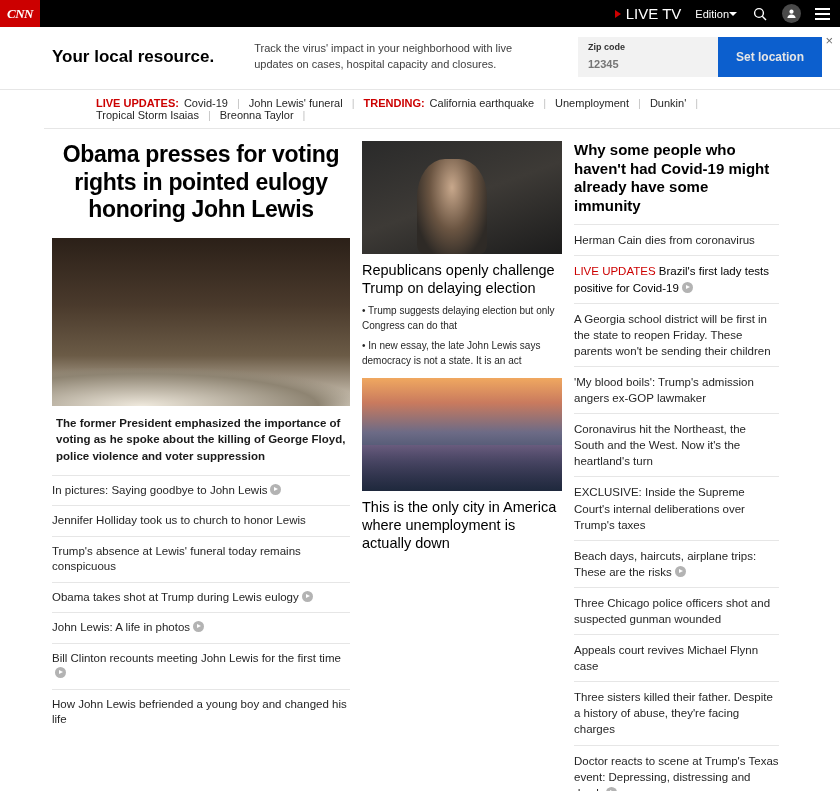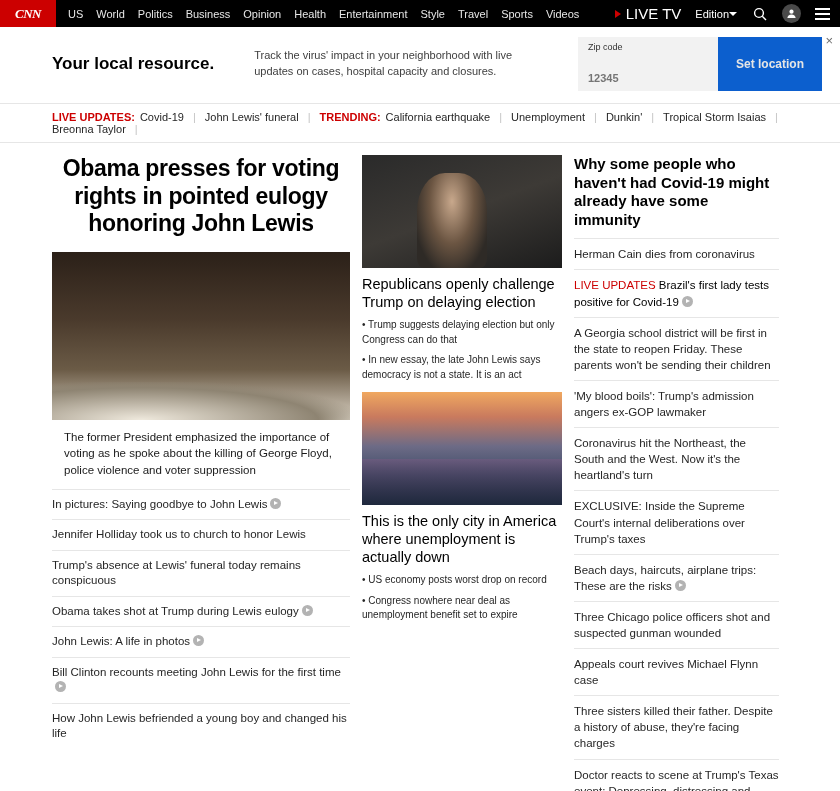--- a/index.html
+++ b/index.html
@@ -17,21 +17,21 @@
   .topnav {
     height: 27px;
     background: #000;
     display: flex;
     align-items: center;
     padding: 0 10px 0 0;
     color: #fff;
     font-size: 11px;
   }
   .cnn-logo {
-    width: 56px;
+    width: 40px;
     height: 27px;
     background: #cc0000;
     color: #fff;
     font-weight: bold;
     font-size: 13px;
     display: flex;
     align-items: center;
     justify-content: center;
     letter-spacing: -0.5px;
     font-family: "Liberation Serif", serif;
@@ -65,21 +65,21 @@
   .covid-title .l1 { color: #cc0000; font-size: 17px; font-weight: bold; }
   .covid-title .l2 { color: #000; font-size: 17px; font-weight: bold; }
   .covid-desc {
     font-size: 11px;
     color: #404040;
     margin-left: 40px;
     max-width: 260px;
     line-height: 1.45;
   }
   .zip-wrap { margin-left: auto; display: flex; align-items: stretch; }
-  .zip-label { font-size: 9px; color: #333; font-weight: normal; display:block; margin-bottom:16px; }
+  .zip-label { font-size: 9px; color: #333; font-weight: bold; display:block; margin-bottom:2px; }
   .zip-box { background:#f2f2f2; padding:5px 10px; width:140px; }
   .zip-box input { background: transparent; border: none; outline: none; font-size: 11px; color: #8c8c8c; width: 100%; font-family: "Liberation Sans", sans-serif; padding:0;font-weight:bold; }
   .set-location {
     background: #0c5fce;
     color: #e5e5e5;
     border: none;
     padding: 0 18px;
     font-size: 12px;
     font-weight: bold;
     cursor: pointer;
@@ -96,20 +96,21 @@
 
   
   .ticker {
     display: flex;
     align-items: center;
     flex-wrap: wrap;
     padding: 7px 52px;
     font-size: 11px;
     border-bottom: 1px solid #e6e6e6;
     gap: 0;
+    margin-left: 44px;
   }
   .ticker .lbl { color: #cc0000; font-weight: bold; margin-right: 5px; }
   .ticker a { color: #262626; text-decoration: none; }
   .ticker .sep { color: #c4c4c4; margin: 0 9px; }
 
   
   .main {
     display: flex;
     padding: 12px 52px 0 52px;
     gap: 0;
@@ -133,23 +134,23 @@
     position: relative;
     overflow: hidden;
   }
   .lead-img::after {
     content:"";
     position:absolute; left:0; right:0; bottom:0; height:38px;
     background: radial-gradient(ellipse at 30% 100%, #efe9dd 0%, #8e8472 60%, transparent 75%);
   }
   .lead-cap {
     font-size: 11.5px;
-    font-weight: normal;
+    font-weight: bold;
     line-height: 1.45;
-    margin: 9px 0 10px 12px;
+    margin: 9px 0 10px 4px;
     color: #1a1a1a;
   }
   .link-list { border-top: 1px solid #e6e6e6; }
   .link-list .item {
     border-bottom: 1px solid #e6e6e6;
     padding: 7px 0;
     font-size: 11.5px;
     color: #262626;
     line-height: 1.35;
   }
@@ -214,33 +215,20 @@
     color: #262626;
   }
   .right-list .item.red { color: #000; }
   .right-list .item.red .tag { color: #cc0000; }
 </style>
 </head>
 <body>
 
 <div class="topnav">
   <div class="cnn-logo">CNN</div>
-  <div class="nav-items">
-    <a>US</a>
-    <a>World</a>
-    <a>Politics</a>
-    <a>Business</a>
-    <a>Opinion</a>
-    <a>Health</a>
-    <a>Entertainment</a>
-    <a>Style</a>
-    <a>Travel</a>
-    <a>Sports</a>
-    <a>Videos</a>
-  </div>
   <div class="nav-right">
     <div class="live-tv">
       <span class="live-dot"></span>
       <span>LIVE TV</span>
     </div>
     <div class="edition">
       <span>Edition</span>
       <span class="caret"></span>
     </div>
     <div class="icon-btn">
@@ -316,24 +304,20 @@
 
   <div class="col-mid">
     <div class="mid-img-1"></div>
     <div class="mid-head">Republicans openly challenge Trump on delaying election</div>
     <div class="bullets">
       <div>• Trump suggests delaying election but only Congress can do that</div>
       <div>• In new essay, the late John Lewis says democracy is not a state. It is an act</div>
     </div>
     <div class="mid-img-2"></div>
     <div class="mid-head">This is the only city in America where unemployment is actually down</div>
-    <div class="bullets">
-      <div>• US economy posts worst drop on record</div>
-      <div>• Congress nowhere near deal as unemployment benefit set to expire</div>
-    </div>
   </div>
 
   <div class="col-right">
     <div class="right-head">Why some people who haven't had Covid-19 might already have some immunity</div>
     <div class="right-list">
       <div class="item"><span>Herman Cain dies from coronavirus</span></div>
       <div class="item red"><span class="tag">LIVE UPDATES</span> <span>Brazil's first lady tests positive for Covid-19</span><span class="play"></span></div>
       <div class="item"><span>A Georgia school district will be first in the state to reopen Friday. These parents won't be sending their children</span></div>
       <div class="item"><span>'My blood boils': Trump's admission angers ex-GOP lawmaker</span></div>
       <div class="item"><span>Coronavirus hit the Northeast, the South and the West. Now it's the heartland's turn</span></div>

